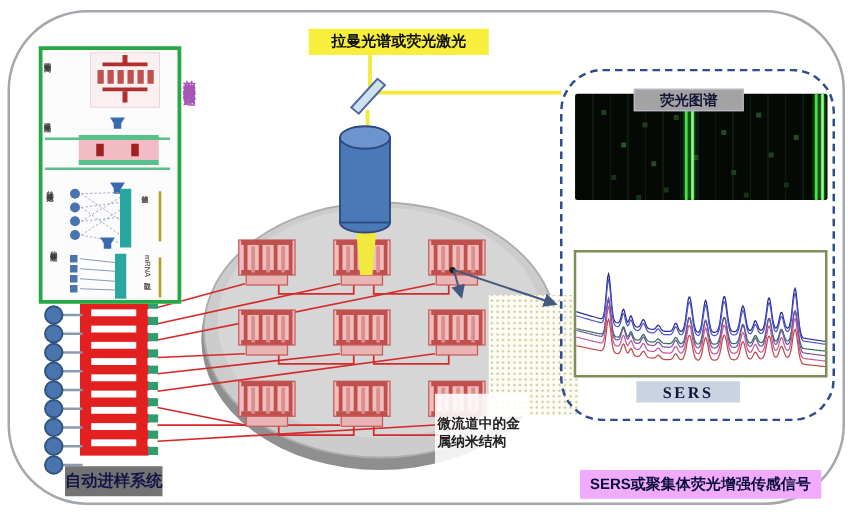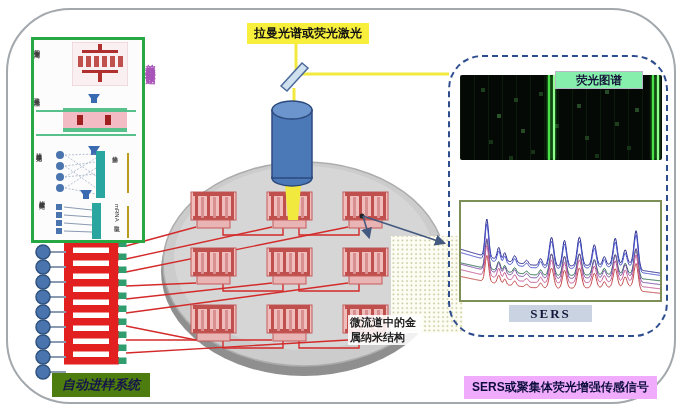--- a/index.html
+++ b/index.html
@@ -24,33 +24,33 @@
   
   #dashed-box{left:448px;top:55px;width:216px;height:278px;border:2.5px dashed #2e4d8f;border-radius:34px;z-index:2;}
   #fluor-box{left:10px;top:18px;width:202px;height:85px;background:#050905;border-radius:2px;overflow:hidden;}
   .gline{position:absolute;top:0;bottom:0;width:2px;background:#4ae04a;box-shadow:0 0 3px #4f4;}
   #speckles{left:0;top:0;width:2px;height:2px;background:transparent;
     box-shadow:22px 14px 0 1px #1d3f1d,38px 40px 0 1px #2a542a,30px 66px 0 1px #173317,
     55px 24px 0 1px #1d3f1d,62px 55px 0 1px #254a25,72px 76px 0 1px #173317,
     80px 18px 0 1px #1d3f1d,118px 30px 0 1px #254a25,126px 62px 0 1px #1d3f1d,
     136px 80px 0 1px #173317,146px 16px 0 1px #254a25,156px 48px 0 1px #1d3f1d,
     168px 72px 0 1px #173317,176px 34px 0 1px #254a25,50px 82px 0 1px #173317,96px 50px 0 1px #1d3f1d;}
-  #fluor-label{left:57px;top:14px;width:86px;height:16px;background:#86efac;border:1px solid #b8b8c8;
-    font-size:11.5px;font-weight:bold;color:#15153a;display:flex;align-items:center;justify-content:center;margin-left:48px;}
+  #fluor-label{left:57px;top:14px;width:86px;height:16px;background:#a3a3a3;border:1px solid #b8b8c8;
+    font-size:11.5px;font-weight:bold;color:#15153a;display:flex;align-items:center;justify-content:center;}
   #sers-plot{left:9px;top:143px;width:199px;height:98px;background:#fff;border:2px solid #7d8f56;}
   #sers-label{left:59px;top:248px;width:83px;height:17px;background:#c9d3e2;
     font-family:"Liberation Serif",serif;font-size:13px;font-weight:bold;color:#15153a;letter-spacing:2px;
     display:flex;align-items:center;justify-content:center;}
 
   
   .tag{font-weight:bold;white-space:nowrap;z-index:3;}
-  #laser-label{left:247px;top:23px;padding:2px 7px;background:#f8ef3d;color:#111;font-size:12px;}
+  #laser-label{left:247px;top:23px;padding:2px 18px;background:#f8ef3d;color:#111;font-size:12px;}
   #nano-label{left:348px;top:315px;width:70px;background:rgba(255,255,255,.88);color:#222;font-size:11px;
-    line-height:1.35;font-weight:bold;z-index:3;white-space:normal;padding:0 2px;}
-  .blue-tag{background:#4d7c0f;color:#15154a;font-size:13px;padding:3px 10px;font-style:italic;}
+    line-height:1.35;font-weight:bold;z-index:3;white-space:normal;padding:17px 2px;}
+  .blue-tag{background:#737373;color:#15154a;font-size:13px;padding:3px 0;}
   #auto-label{left:52px;top:373px;}
   #chip-label{left:242px;top:379px;}
   #sensing-label{left:464px;top:376px;background:#f0abfc;color:#0d0d3d;font-size:12px;padding:3px 8px;}
 </style>
 </head>
 <body>
 
 <div id="stage">
   <div class="abs" id="outer-border"></div>
 

